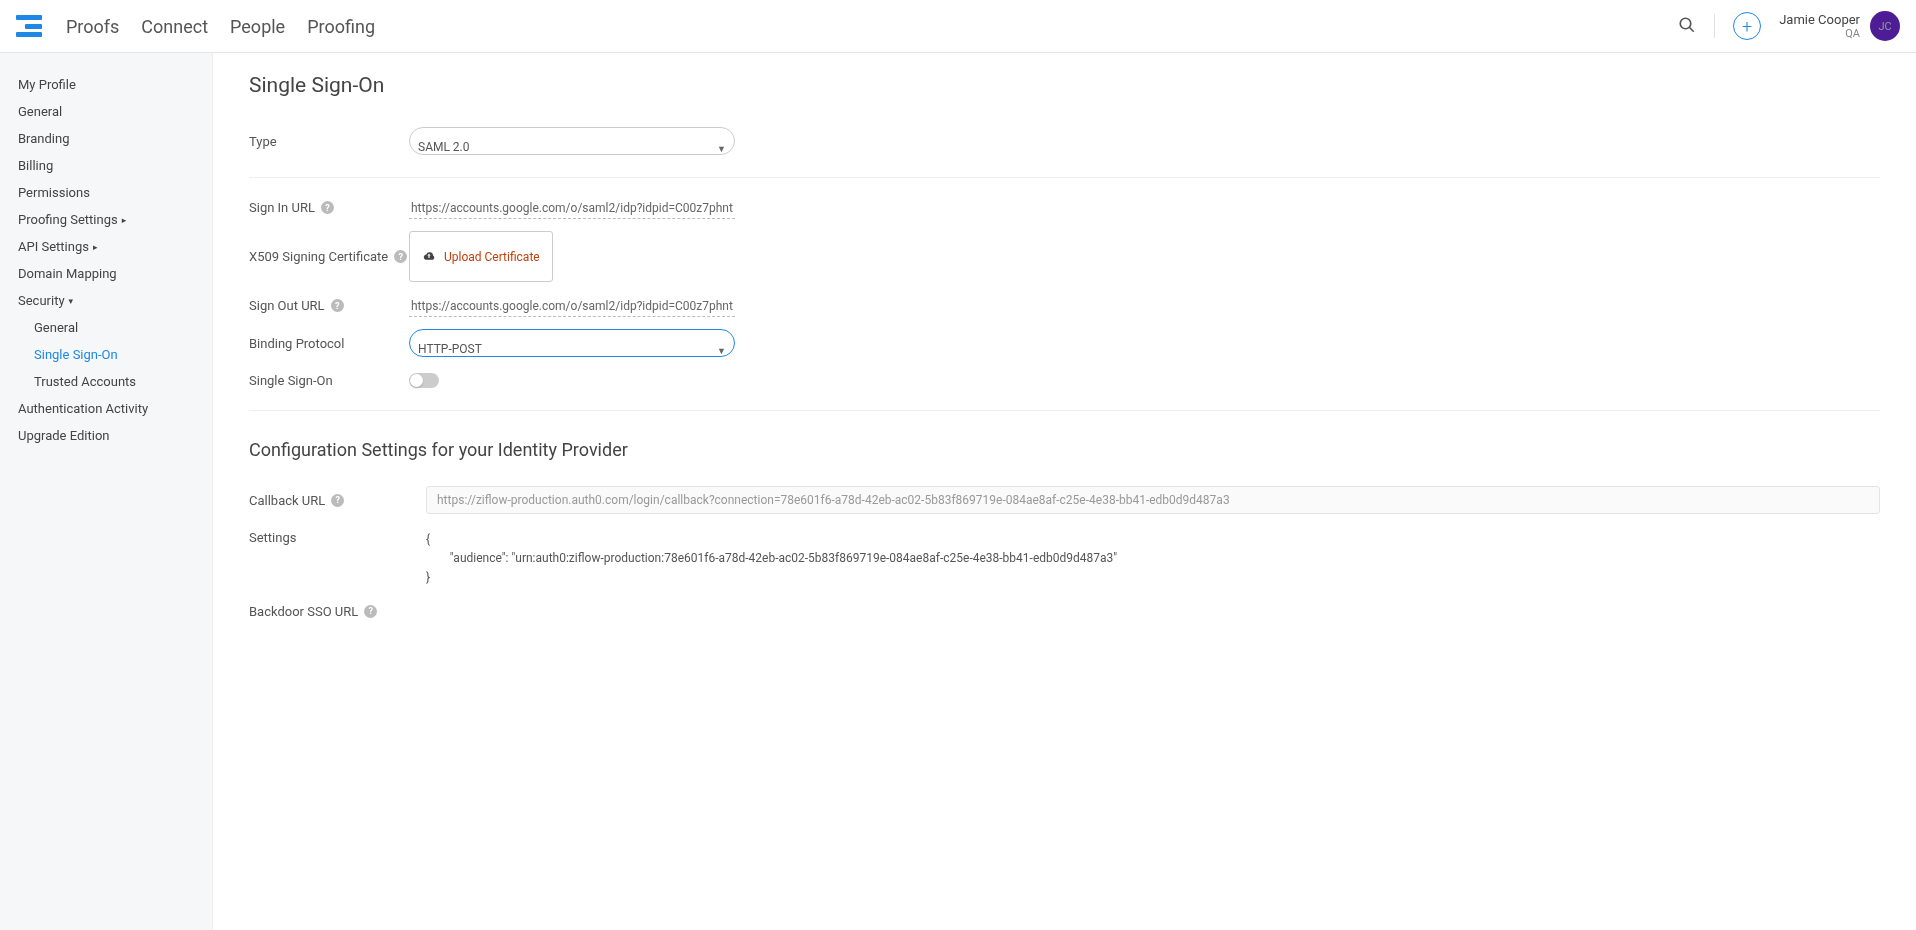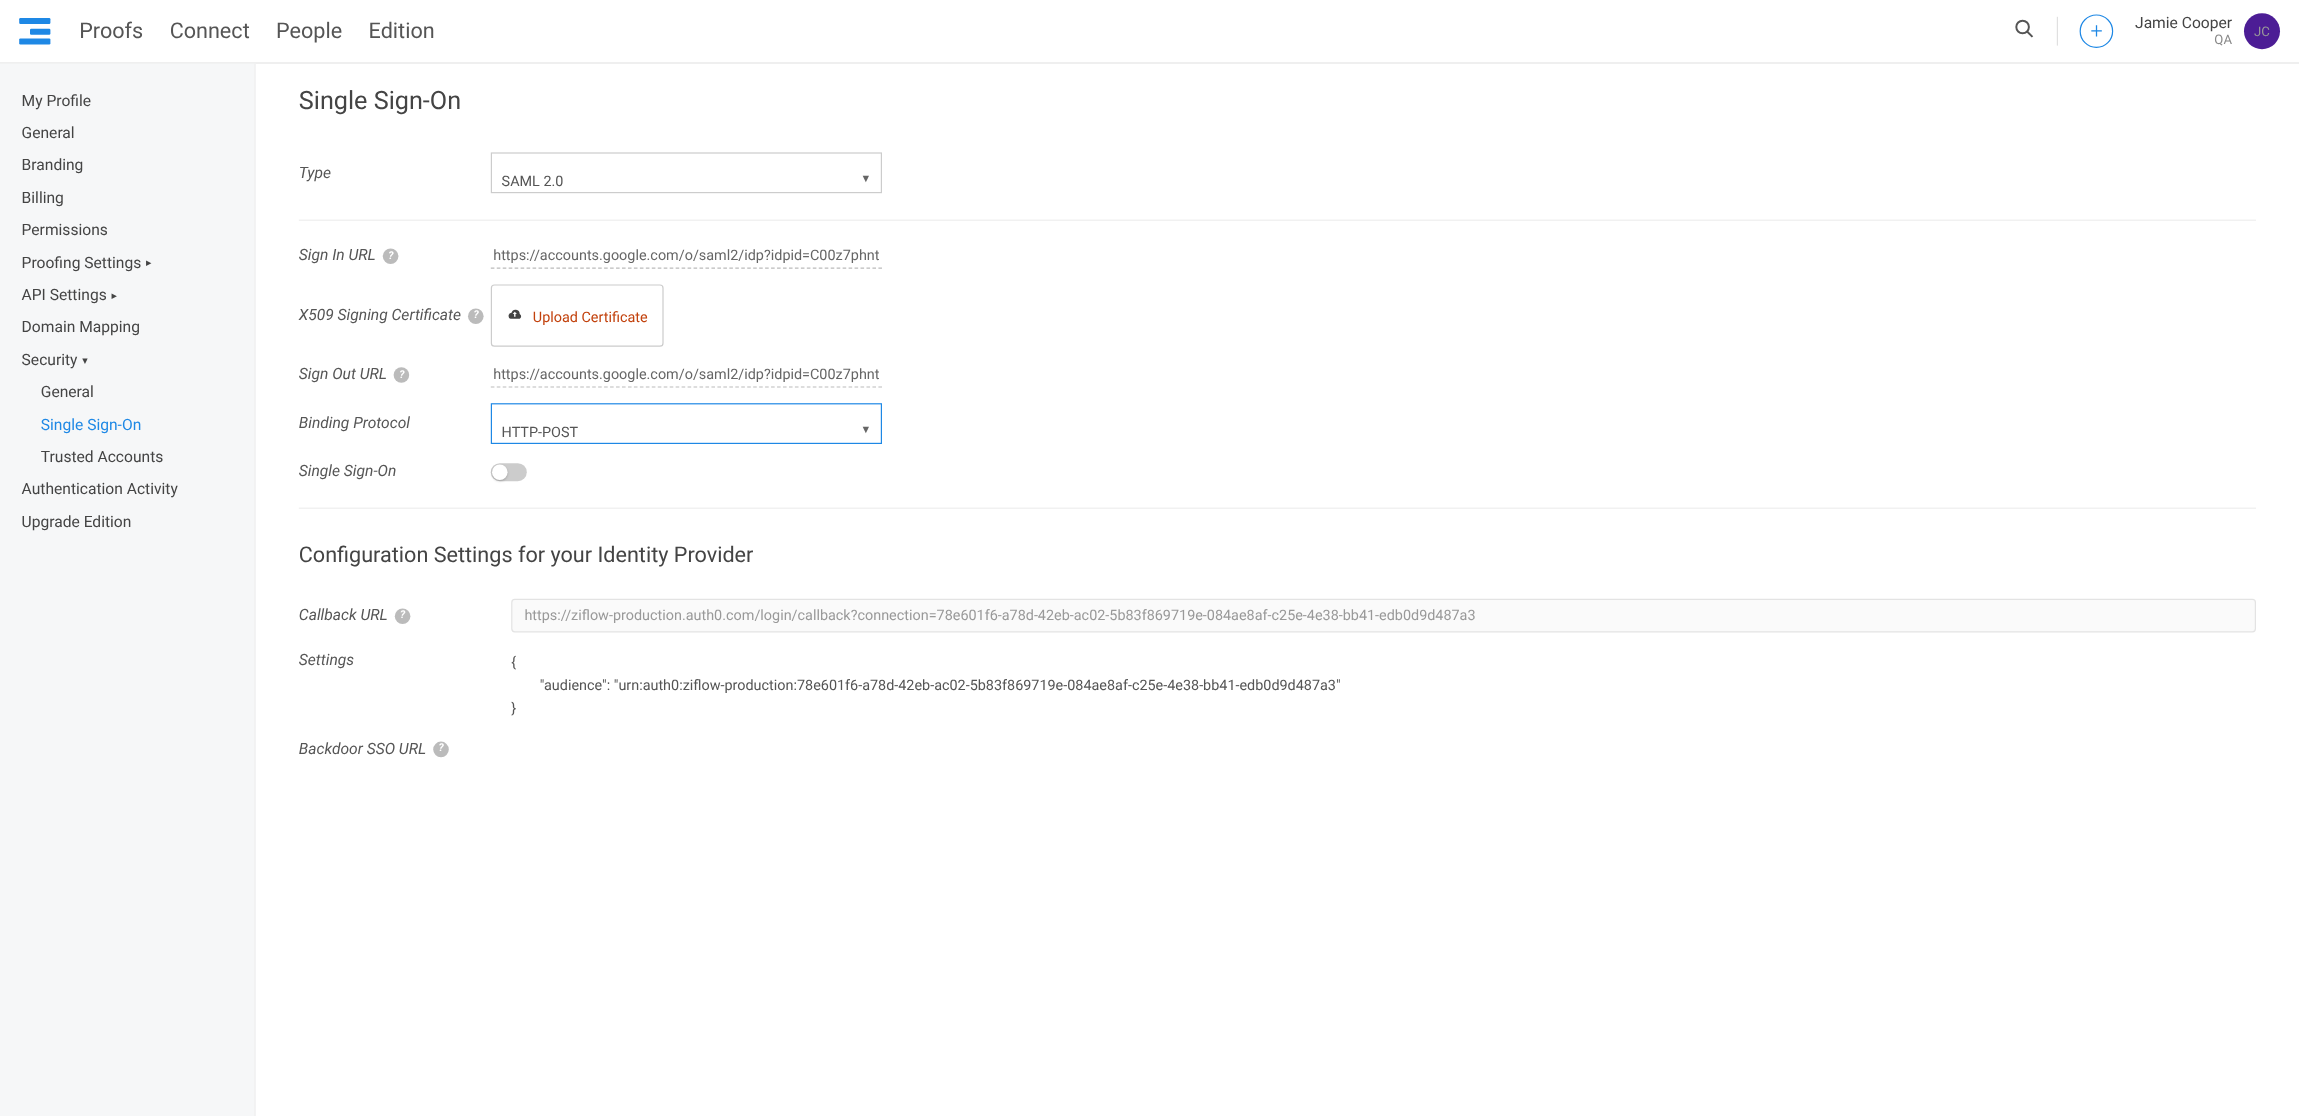--- a/index.html
+++ b/index.html
@@ -59,32 +59,32 @@
   }
   .side-sub { padding-left:16px;}
   .side-item.active { color:#1e88e5;}
   .chev { font-size:9px; }
 
   .main { flex:1; padding:18px 36px; overflow:auto;}
   .page-title { font-size:21px; color:#444; font-weight:400; margin:2px 0 22px 0;}
   .section-title { font-size:18px; color:#444; font-weight:400; margin:28px 0 18px 0;}
 
   .form-row { display:flex; align-items:center; padding:8px 0;}
-  .form-label { width:160px; color:#555; font-size:13px; display:flex; align-items:center; gap:6px;font-style:italic;}
+  .form-label { width:160px; color:#555; font-size:13px; display:flex; align-items:center; gap:6px;}
   .help-icon {
     width:13px;height:13px;border-radius:50%;background:#bbb;color:#fff;
     display:inline-flex;align-items:center;justify-content:center;font-size:9px;font-weight:bold;
   }
   .form-control {
     flex:0 0 auto;
   }
   .select-box {
-    width:326px; height:28px; border:1px solid #ccc; border-radius:0;
-    display:flex; align-items:flex-start; justify-content:space-between;
-    padding:16px 8px; font-size:12px; color:#555; cursor:pointer; background:#fff;
+    width:326px; height:28px; border:1px solid #ccc; border-radius:14px;
+    display:flex; align-items:flex-end; justify-content:space-between;
+    padding:0 8px; font-size:12px; color:#555; cursor:pointer; background:#fff;
   }
   .select-box.focused { border-color:#1e88e5; }
   .select-caret { font-size:9px; color:#666;}
   .dashed-input {
     border:none; border-bottom:1px dashed #bbb; padding:2px 2px 3px 2px;
     font-size:12px; color:#666; min-width:300px; background:transparent;
   }
   .upload-btn {
     border:1px solid #ccc; border-radius:3px; padding:17px 12px;
     display:inline-flex; align-items:flex-end; gap:8px; font-size:12px; color:#c2410c;
@@ -114,21 +114,21 @@
 <div class="header">
   <div class="logo">
     <div class="logo-bar t"></div>
     <div class="logo-bar m"></div>
     <div class="logo-bar b"></div>
   </div>
   <div class="nav-items">
     <div class="nav-item">Proofs</div>
     <div class="nav-item">Connect</div>
     <div class="nav-item">People</div>
-    <div class="nav-item">Edition</div>
+    <div class="nav-item">Proofing</div>
   </div>
   <div class="header-right">
     <div class="search-icon-wrap">
       <svg width="18" height="18" viewBox="0 0 24 24" fill="none" stroke="#555" stroke-width="2.2">
           <circle cx="10" cy="10" r="7"></circle>
           <line x1="21" y1="21" x2="15" y2="15"></line>
         </svg>
     </div>
     <div class="divider-v"></div>
     <div class="add-btn">+</div>

